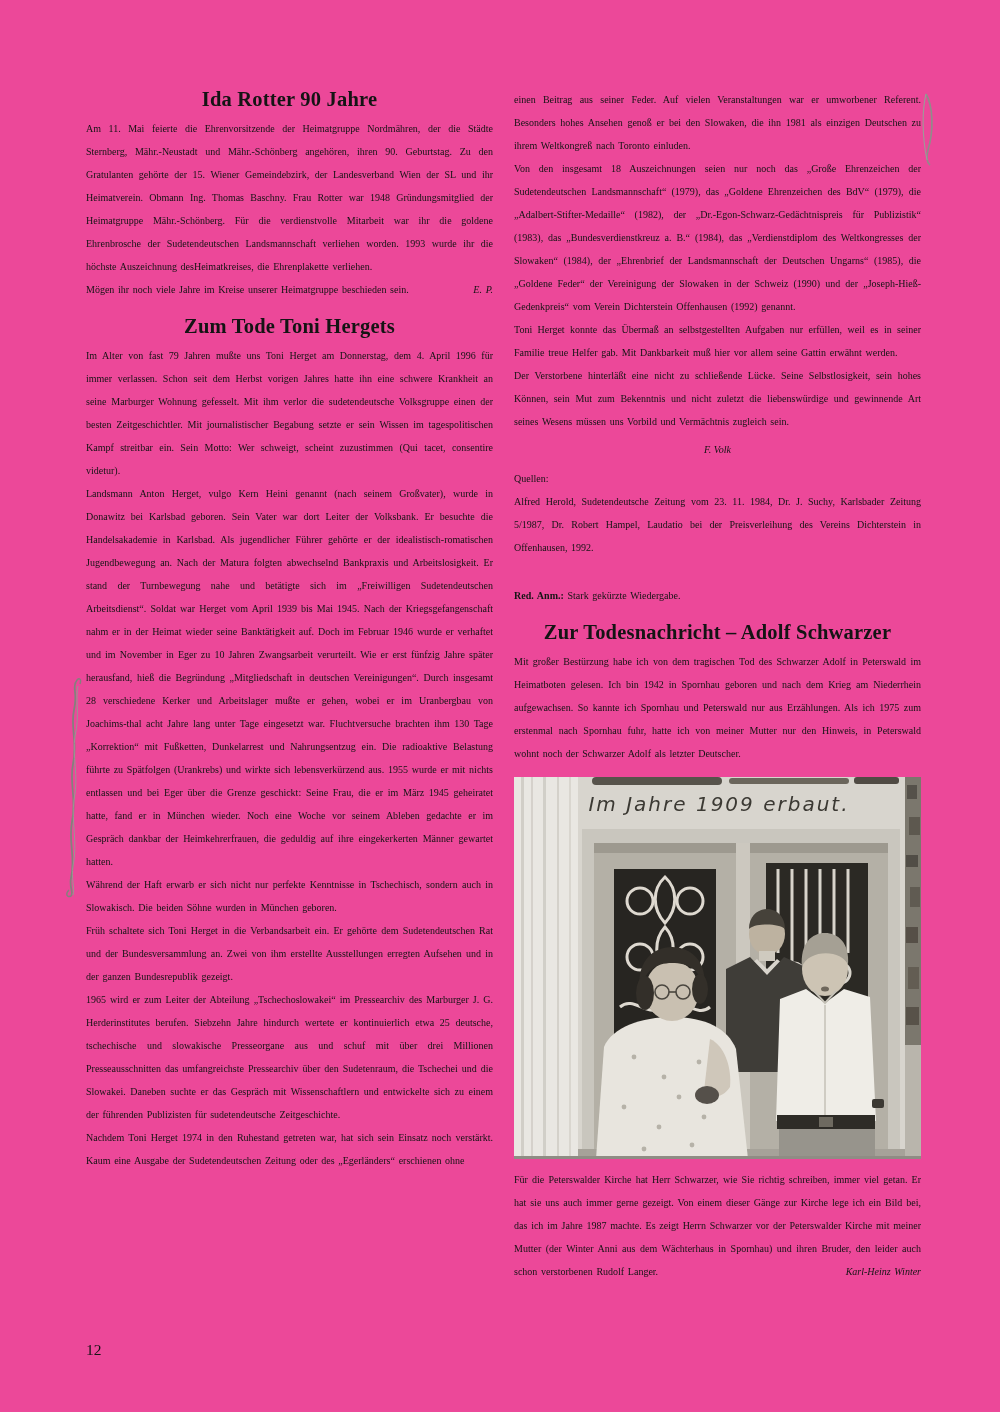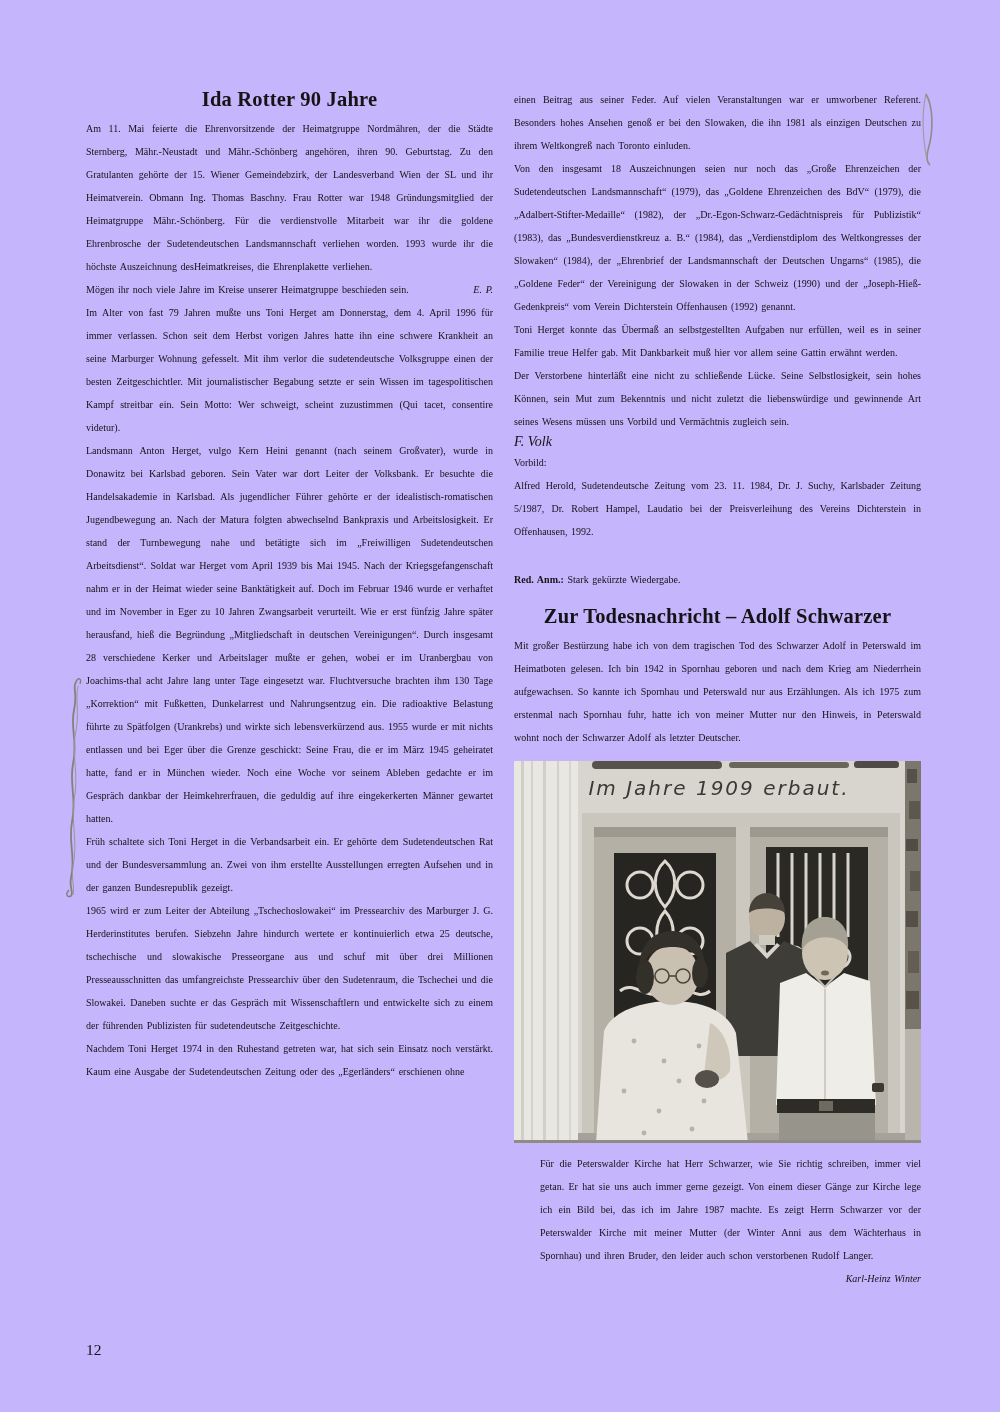--- a/index.html
+++ b/index.html
@@ -1,74 +1,76 @@
 <!DOCTYPE html>
 <html><head>
 <meta charset="utf-8">
 <style>
   html,body{margin:0;padding:0;background:#9a9a9a;}
   .page{
     position:relative;width:1000px;height:1412px;margin:0 auto;
-    background:#c4b5fd;overflow:hidden;
+    background:#ec4899;overflow:hidden;
     font-family:"Liberation Serif","DejaVu Serif",serif;color:#141414;
   }
   .columns{position:absolute;left:86px;top:88px;width:834px;display:flex;gap:21px;}
   .col{width:407px;flex:0 0 407px;}
   h2.headline{
     font-size:20.5px;font-weight:bold;text-align:center;
     margin:14px 0 6px 0;letter-spacing:.2px;
   }
   h2.headline.first{margin-top:0;}
   p.body{
     font-size:10px;line-height:23px;text-align:justify;
     margin:0;word-spacing:1.2px;
   }
   .sig{float:right;font-style:italic;padding-left:14px;}
-  p.sig-line{font-size:14px;line-height:17.6px;text-align:left;font-style:italic;margin:0;}
+  p.sig-line{font-size:10px;line-height:17.6px;text-align:center;font-style:italic;margin:8px;}
   p.note{margin-top:25px;}
   .bold{font-weight:bold;}
   .photo{
     position:relative;width:407px;height:382px;margin-top:12px;
     background:#d6d3cc;overflow:hidden;font-style:italic;
   }
-  p.caption{margin-top:9px;margin-left:26px;}
+  p.caption{margin-top:9px;}
   .page-number{
     position:absolute;left:86px;top:1341px;font-size:15.5px;
   }
   .margin-mark{position:absolute;pointer-events:none;}
 </style>
 </head>
 <body>
 
 <div class="page">
 
   <div class="columns">
 
     <div class="col">
       <h2 class="headline first">Ida Rotter 90 Jahre</h2>
       <p class="body">Am 11. Mai feierte die Ehrenvorsitzende der Heimatgruppe Nordmähren, der die Städte Sternberg, Mähr.-Neustadt und Mähr.-Schönberg angehören, ihren 90. Geburtstag. Zu den Gratulanten gehörte der 15. Wiener Gemeindebzirk, der Landesverband Wien der SL und ihr Heimatverein. Obmann Ing. Thomas Baschny. Frau Rotter war 1948 Gründungsmitglied der Heimatgruppe Mähr.-Schönberg. Für die verdienstvolle Mitarbeit war ihr die goldene Ehrenbrosche der Sudetendeutschen Landsmannschaft verliehen worden. 1993 wurde ihr die höchste Auszeichnung desHeimatkreises, die Ehrenplakette verliehen.</p>
       <p class="body">
         <span>Mögen ihr noch viele Jahre im Kreise unserer Heimatgruppe beschieden sein.</span>
         <span class="sig">E. P.</span>
       </p>
 
+      <h2 class="headline">Zum Tode Toni Hergets</h2>
       <p class="body">Im Alter von fast 79 Jahren mußte uns Toni Herget am Donnerstag, dem 4. April 1996 für immer verlassen. Schon seit dem Herbst vorigen Jahres hatte ihn eine schwere Krankheit an seine Marburger Wohnung gefesselt. Mit ihm verlor die sudetendeutsche Volksgruppe einen der besten Zeitgeschichtler. Mit journalistischer Begabung setzte er sein Wissen im tagespolitischen Kampf streitbar ein. Sein Motto: Wer schweigt, scheint zuzustimmen (Qui tacet, consentire videtur).</p>
       <p class="body">Landsmann Anton Herget, vulgo Kern Heini genannt (nach seinem Großvater), wurde in Donawitz bei Karlsbad geboren. Sein Vater war dort Leiter der Volksbank. Er besuchte die Handelsakademie in Karlsbad. Als jugendlicher Führer gehörte er der idealistisch-romatischen Jugendbewegung an. Nach der Matura folgten abwechselnd Bankpraxis und Arbeitslosigkeit. Er stand der Turnbewegung nahe und betätigte sich im „Freiwilligen Sudetendeutschen Arbeitsdienst“. Soldat war Herget vom April 1939 bis Mai 1945. Nach der Kriegsgefangenschaft nahm er in der Heimat wieder seine Banktätigkeit auf. Doch im Februar 1946 wurde er verhaftet und im November in Eger zu 10 Jahren Zwangsarbeit verurteilt. Wie er erst fünfzig Jahre später herausfand, hieß die Begründung „Mitgliedschaft in deutschen Vereinigungen“. Durch insgesamt 28 verschiedene Kerker und Arbeitslager mußte er gehen, wobei er im Uranbergbau von Joachims-thal acht Jahre lang unter Tage eingesetzt war. Fluchtversuche brachten ihm 130 Tage „Korrektion“ mit Fußketten, Dunkelarrest und Nahrungsentzug ein. Die radioaktive Belastung führte zu Spätfolgen (Urankrebs) und wirkte sich lebensverkürzend aus. 1955 wurde er mit nichts entlassen und bei Eger über die Grenze geschickt: Seine Frau, die er im März 1945 geheiratet hatte, fand er in München wieder. Noch eine Woche vor seinem Ableben gedachte er im Gespräch dankbar der Heimkehrerfrauen, die geduldig auf ihre eingekerkerten Männer gewartet hatten.</p>
+      <p class="body">Während der Haft erwarb er sich nicht nur perfekte Kenntnisse in Tschechisch, sondern auch in Slowakisch. Die beiden Söhne wurden in München geboren.</p>
       <p class="body">Früh schaltete sich Toni Herget in die Verbandsarbeit ein. Er gehörte dem Sudetendeutschen Rat und der Bundesversammlung an. Zwei von ihm erstellte Ausstellungen erregten Aufsehen und in der ganzen Bundesrepublik gezeigt.</p>
       <p class="body">1965 wird er zum Leiter der Abteilung „Tschechoslowakei“ im Pressearchiv des Marburger J. G. Herderinstitutes berufen. Siebzehn Jahre hindurch wertete er kontinuierlich etwa 25 deutsche, tschechische und slowakische Presseorgane aus und schuf mit über drei Millionen Presseausschnitten das umfangreichste Pressearchiv über den Sudetenraum, die Tschechei und die Slowakei. Daneben suchte er das Gespräch mit Wissenschaftlern und entwickelte sich zu einem der führenden Publizisten für sudetendeutsche Zeitgeschichte.</p>
       <p class="body">Nachdem Toni Herget 1974 in den Ruhestand getreten war, hat sich sein Einsatz noch verstärkt. Kaum eine Ausgabe der Sudetendeutschen Zeitung oder des „Egerländers“ erschienen ohne</p>
     </div>
 
     <div class="col">
       <p class="body">einen Beitrag aus seiner Feder. Auf vielen Veranstaltungen war er umworbener Referent. Besonders hohes Ansehen genoß er bei den Slowaken, die ihn 1981 als einzigen Deutschen zu ihrem Weltkongreß nach Toronto einluden.</p>
       <p class="body">Von den insgesamt 18 Auszeichnungen seien nur noch das „Große Ehrenzeichen der Sudetendeutschen Landsmannschaft“ (1979), das „Goldene Ehrenzeichen des BdV“ (1979), die „Adalbert-Stifter-Medaille“ (1982), der „Dr.-Egon-Schwarz-Gedächtnispreis für Publizistik“ (1983), das „Bundesverdienstkreuz a. B.“ (1984), das „Verdienstdiplom des Weltkongresses der Slowaken“ (1984), der „Ehrenbrief der Landsmannschaft der Deutschen Ungarns“ (1985), die „Goldene Feder“ der Vereinigung der Slowaken in der Schweiz (1990) und der „Joseph-Hieß-Gedenkpreis“ vom Verein Dichterstein Offenhausen (1992) genannt.</p>
       <p class="body">Toni Herget konnte das Übermaß an selbstgestellten Aufgaben nur erfüllen, weil es in seiner Familie treue Helfer gab. Mit Dankbarkeit muß hier vor allem seine Gattin erwähnt werden.</p>
       <p class="body">Der Verstorbene hinterläßt eine nicht zu schließende Lücke. Seine Selbstlosigkeit, sein hohes Können, sein Mut zum Bekenntnis und nicht zuletzt die liebenswürdige und gewinnende Art seines Wesens müssen uns Vorbild und Vermächtnis zugleich sein.</p>
       <p class="sig-line">F. Volk</p>
-      <p class="body">Vorbild:</p>
+      <p class="body">Quellen:</p>
       <p class="body">Alfred Herold, Sudetendeutsche Zeitung vom 23. 11. 1984, Dr. J. Suchy, Karlsbader Zeitung 5/1987, Dr. Robert Hampel, Laudatio bei der Preisverleihung des Vereins Dichterstein in Offenhausen, 1992.</p>
       <p class="body note">
         <span class="bold">Red. Anm.:</span><span> Stark gekürzte Wiedergabe.</span>
       </p>
 
       <h2 class="headline">Zur Todesnachricht – Adolf Schwarzer</h2>
       <p class="body">Mit großer Bestürzung habe ich von dem tragischen Tod des Schwarzer Adolf in Peterswald im Heimatboten gelesen. Ich bin 1942 in Spornhau geboren und nach dem Krieg am Niederrhein aufgewachsen. So kannte ich Spornhau und Peterswald nur aus Erzählungen. Als ich 1975 zum erstenmal nach Spornhau fuhr, hatte ich von meiner Mutter nur den Hinweis, in Peterswald wohnt noch der Schwarzer Adolf als letzter Deutscher.</p>
 
       <div class="photo">
         <svg width="407" height="382" viewBox="0 0 407 382" xmlns="http://www.w3.org/2000/svg">

